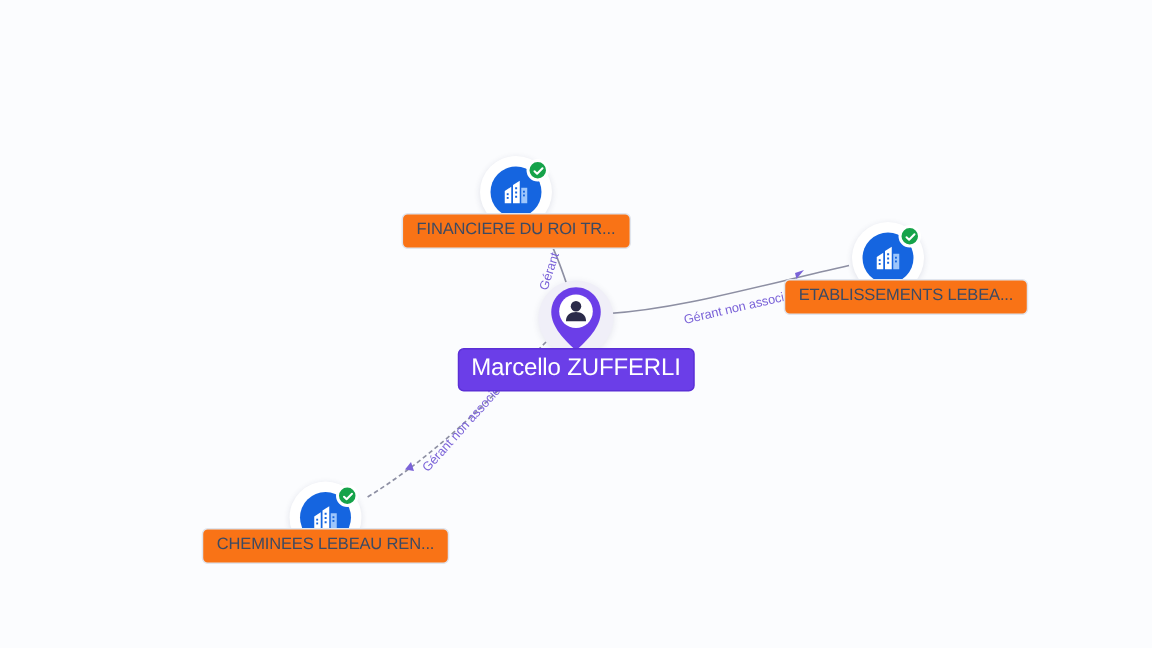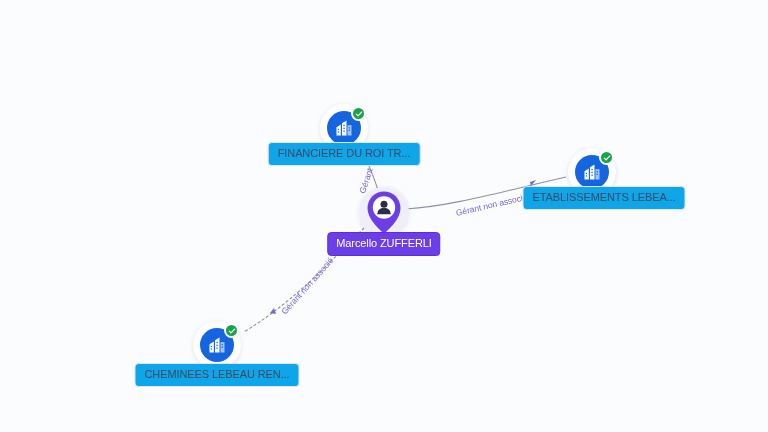--- a/index.html
+++ b/index.html
@@ -108,30 +108,30 @@
     white-space: nowrap;
     font-size: 11px;
     letter-spacing: -0.1px;
     line-height: 1;
     padding: 5px 9px 6px 9px;
     border-radius: 4px;
     box-sizing: border-box;
   }
 
   .label-company {
-    background: #0ea5e9;
+    background: #f97316;
     color: #3c4a63;
     border: 1px solid #e0e5ee;
   }
 
   .label-person {
     background: #6b3ee8;
     color: #ffffff;
     border: 1px solid #5b2fd6;
-    font-size: 11px;
+    font-size: 16px;
     padding: 5px 8px 6px 8px;
   }
 
   
   .edge-label {
     position: absolute;
     white-space: nowrap;
     font-size: 8.5px;
     color: #7b63d8;
     letter-spacing: -0.05px;
@@ -223,21 +223,21 @@
         <rect x="11.3" y="15" width="1.6" height="1.6" fill="#1565e0"></rect>
         <rect x="17.6" y="11" width="1.5" height="1.5" fill="#1565e0"></rect>
         <rect x="17.6" y="14" width="1.5" height="1.5" fill="#1565e0"></rect>
       </svg>
     </div>
     <div class="verified-badge">
       <svg width="8" height="8" viewBox="0 0 12 12" aria-hidden="true">
         <path d="M2 6.2 L4.6 8.8 L10 3.2" fill="none" stroke="#ffffff" stroke-width="2" stroke-linecap="round" stroke-linejoin="round"></path>
       </svg>
     </div>
-    <div class="node-label label-company" style="left:0px; top:18px;">CHEMINEES LEBEAU REN...</div>
+    <div class="node-label label-company" style="left:0px; top:7px;">CHEMINEES LEBEAU REN...</div>
   </div>
 
   <div class="node" style="left:384px; top:212px;">
     <div class="person-halo"></div>
     <div class="person-pin">
       <svg width="36" height="45" viewBox="0 0 36 45" aria-hidden="true">
         <path d="M18 1.5 C 8.9 1.5 1.5 8.9 1.5 18 C 1.5 28 10.5 37 18 43.5
                  C 25.5 37 34.5 28 34.5 18 C 34.5 8.9 27.1 1.5 18 1.5 Z" fill="#6b3ee8"></path>
         <circle cx="18" cy="17.5" r="11.2" fill="#ffffff"></circle>
         <circle cx="18" cy="14.2" r="3.5" fill="#2b2b4a"></circle>

